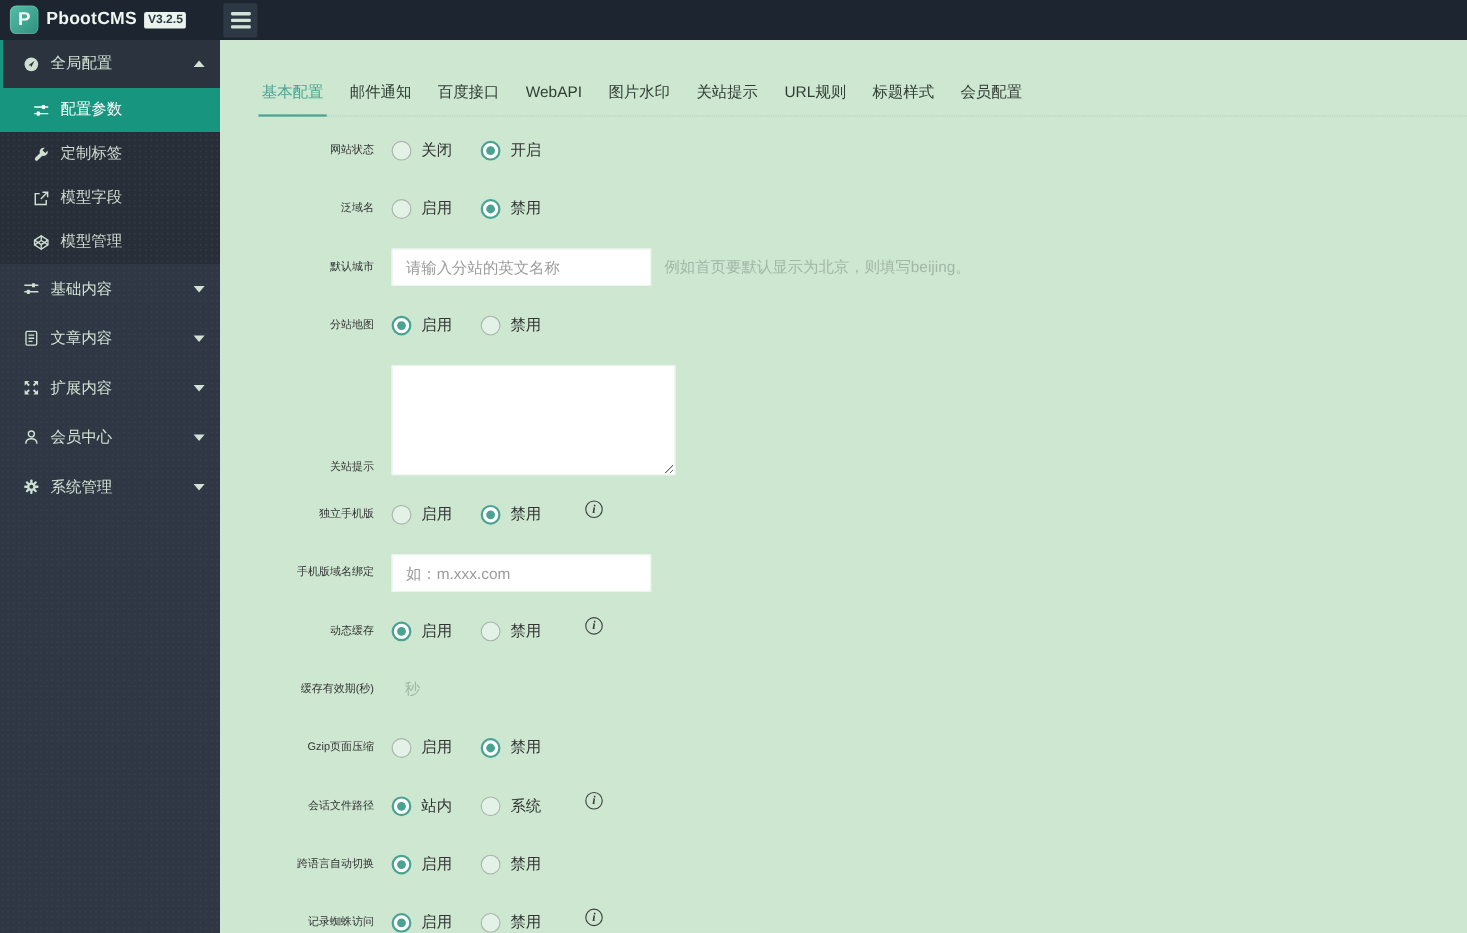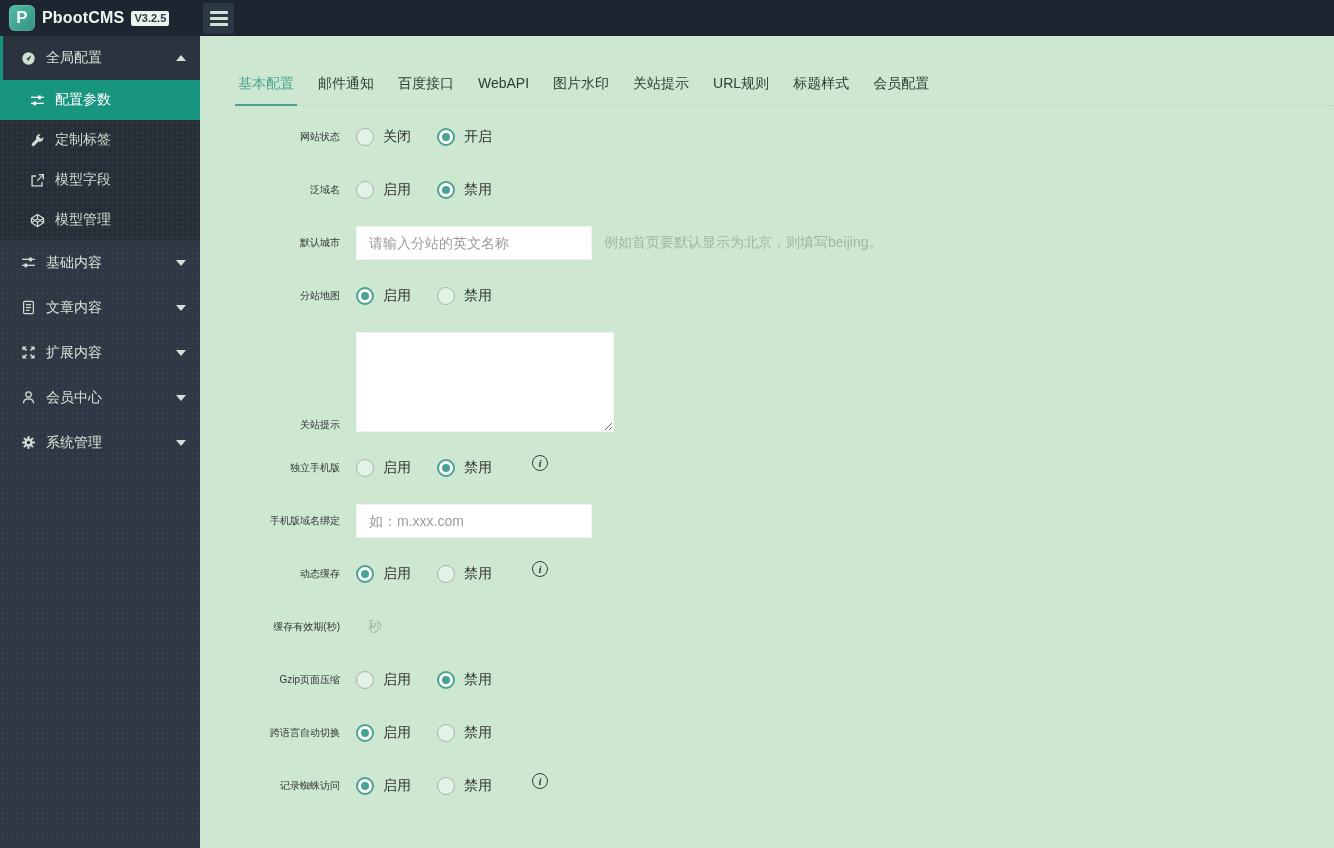--- a/index.html
+++ b/index.html
@@ -306,20 +306,32 @@
       <label class="radio">
         <span class="rdot"></span>
         <span class="rlabel">启用</span>
       </label>
       <label class="radio">
         <span class="rdot checked"></span>
         <span class="rlabel">禁用</span>
       </label>
     </div>
 
+    <div class="frow">
+      <span class="flabel">会话文件路径</span>
+      <label class="radio">
+        <span class="rdot checked"></span>
+        <span class="rlabel">站内</span>
+      </label>
+      <label class="radio">
+        <span class="rdot"></span>
+        <span class="rlabel">系统</span>
+      </label>
+      <span class="info-icon"></span>
+    </div>
 
     <div class="frow">
       <span class="flabel">跨语言自动切换</span>
       <label class="radio">
         <span class="rdot checked"></span>
         <span class="rlabel">启用</span>
       </label>
       <label class="radio">
         <span class="rdot"></span>
         <span class="rlabel">禁用</span>

